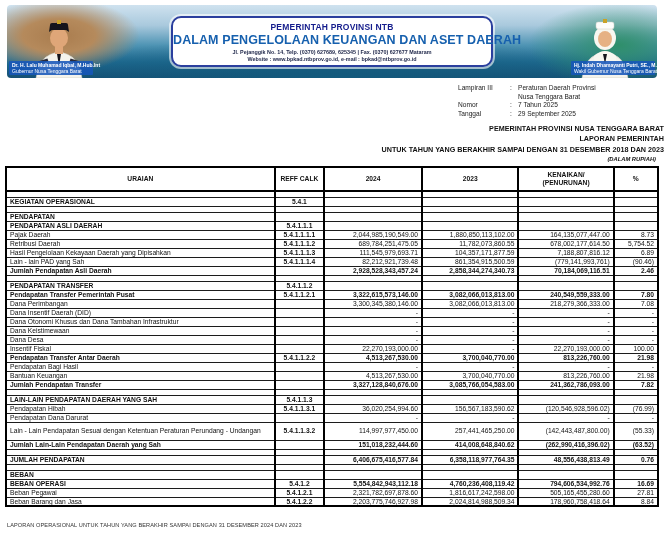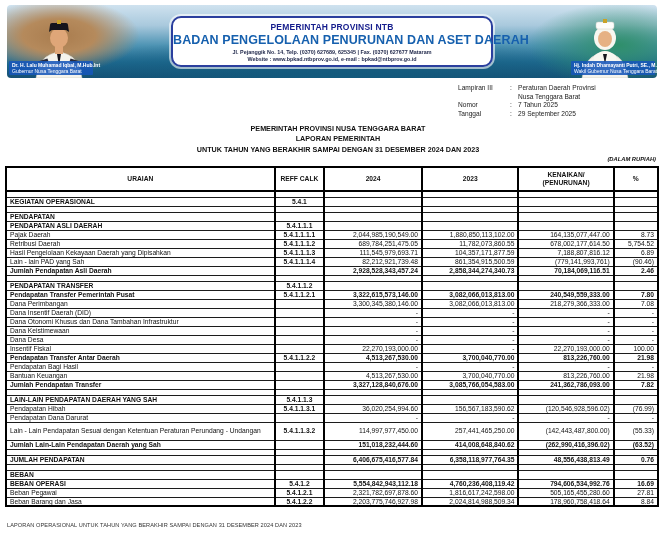--- a/index.html
+++ b/index.html
@@ -34,21 +34,21 @@
   .addr + .addr { margin-top:1px; }
 
   
   .lampiran { position:absolute; top:84px; left:458px; width:200px; font-size:6.6px; color:#222; }
   .lamp-row { display:flex; line-height:1.3; }
   .lamp-label { width:52px; flex:none; }
   .lamp-colon { width:8px; flex:none; }
   .lamp-value { white-space:pre-line; }
 
   
-  .doc-title { position:absolute; top:124px; left:12px; right:0; text-align:center; font-weight:bold;
+  .doc-title { position:absolute; top:124px; left:12px; right:0; text-align:right; font-weight:bold;
     font-size:7.2px; line-height:1.45; color:#111; }
 
   .rupiah { position:absolute; top:156px; right:8px; font-size:5.8px; font-weight:bold; font-style:italic; color:#111; }
 
   
   table.lo { position:absolute; top:166px; left:5px; width:654px; border-collapse:collapse; table-layout:fixed;
     font-size:6.7px; color:#111; }
   table.lo col.c1 { width:41.2%; } table.lo col.c2 { width:7.6%; }
   table.lo col.c3 { width:15.0%; } table.lo col.c4 { width:14.8%; }
   table.lo col.c5 { width:14.6%; } table.lo col.c6 { width:6.8%; }
@@ -90,21 +90,21 @@
         <rect x="42" y="44" width="10" height="3" fill="#2a2a38" transform="rotate(18 47 45)"></rect>
       </svg>
       <div class="caption">
         <div class="nm">Dr. H. Lalu Muhamad Iqbal, M.Hub.Int</div>
         <div class="tt">Gubernur Nusa Tenggara Barat</div>
       </div>
     </div>
 
     <div class="center-box">
       <div class="agency1">PEMERINTAH PROVINSI NTB</div>
-      <div class="agency2">BADAN PENGELOLAAN PENURUNAN DAN ASET DAERAH</div>
+      <div class="agency2">DALAM PENGELOLAAN KEUANGAN DAN ASET DAERAH</div>
       <div class="addr">Jl. Pejanggik No. 14, Telp. (0370) 627689, 625345 | Fax. (0370) 627677 Mataram</div>
       <div class="addr">Website : www.bpkad.ntbprov.go.id, e-mail : bpkad@ntbprov.go.id</div>
     </div>
 
     <div class="portrait right">
       <svg width="62" height="62" viewBox="0 0 62 62">
         <path d="M8 62 Q11 38 31 36 Q51 38 54 62 Z" fill="#f4f3ec" stroke="#c9c7ba" stroke-width="0.5"></path>
         <path d="M20 40 Q31 30 42 40 L42 52 Q31 46 20 52 Z" fill="#f8f7f0"></path>
         <ellipse cx="31" cy="22" rx="11" ry="12" fill="#f8f7f0"></ellipse>
         <ellipse cx="31" cy="23" rx="7" ry="8" fill="#e6b184"></ellipse>
@@ -134,21 +134,21 @@
     <div class="lamp-row">
       <span class="lamp-label">Tanggal</span>
       <span class="lamp-colon">:</span>
       <span class="lamp-value">29 September 2025</span>
     </div>
   </div>
 
   <div class="doc-title">
     <div>PEMERINTAH PROVINSI NUSA TENGGARA BARAT</div>
     <div>LAPORAN PEMERINTAH</div>
-    <div>UNTUK TAHUN YANG BERAKHIR SAMPAI DENGAN 31 DESEMBER 2024 DAN 2023</div>
+    <div>UNTUK TAHUN YANG BERAKHIR SAMPAI DENGAN 31 DESEMBER 2018 DAN 2023</div>
   </div>
 
   <div class="rupiah">(DALAM RUPIAH)</div>
 
   <table class="lo">
     <colgroup>
         <col class="c1">
         <col class="c2">
         <col class="c3">
         <col class="c4">

